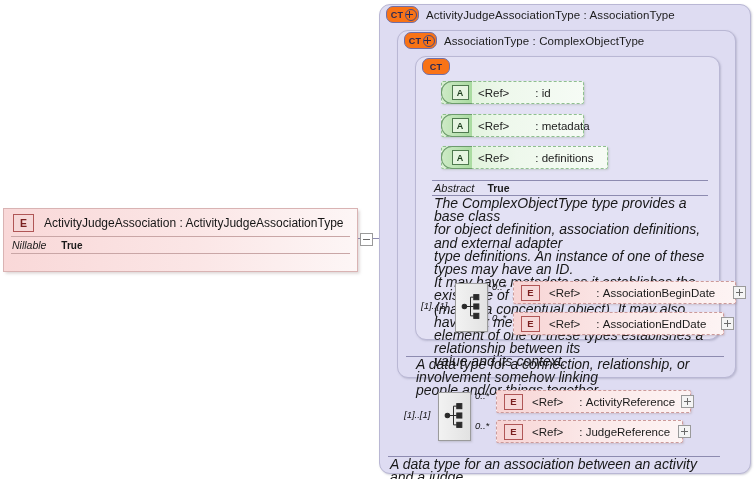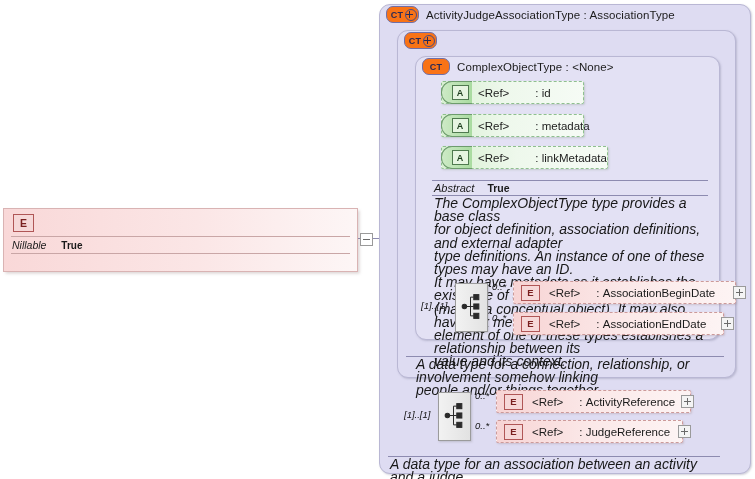--- a/index.html
+++ b/index.html
@@ -288,27 +288,27 @@
     </span>
     <span class="ct-title">ActivityJudgeAssociationType : AssociationType</span>
   </div>
 
   <div class="abs ctpanel lvl2" style="left:397px; top:30px; width:339px; height:348px;"></div>
 
   <div class="ct-header" style="left:404px; top:32px;">
     <span class="ct-badge">
       CT<span class="pl"></span><span class="plcircle"></span>
     </span>
+    <span class="ct-title">AssociationType : ComplexObjectType</span>
   </div>
 
   <div class="abs ctpanel lvl3" style="left:415px; top:56px; width:305px; height:284px;"></div>
 
   <div class="ct-header" style="left:422px; top:58px;">
     <span class="ct-badge" style="min-width:20px;">CT</span>
-    <span class="ct-title">ComplexObjectType : &lt;None&gt;</span>
   </div>
 
   <div class="attr-row" style="left:441px; top:81px; width:141px;">
     <span class="attr-cap">
       <span class="a-badge">A</span>
     </span>
     <span class="attr-name">&lt;Ref&gt;</span>
     <span class="attr-type">:&nbsp;<span>id</span></span>
   </div>
 
@@ -318,21 +318,21 @@
     </span>
     <span class="attr-name">&lt;Ref&gt;</span>
     <span class="attr-type">:&nbsp;<span>metadata</span></span>
   </div>
 
   <div class="attr-row" style="left:441px; top:146px; width:165px;">
     <span class="attr-cap">
       <span class="a-badge">A</span>
     </span>
     <span class="attr-name">&lt;Ref&gt;</span>
-    <span class="attr-type">:&nbsp;<span>linkMetadata</span></span>
+    <span class="attr-type">:&nbsp;<span>definitions</span></span>
   </div>
 
   <div class="meta-line" style="left:432px; top:180px; width:276px;"></div>
   <div class="meta-abstract" style="left:434px; top:182px;">
     <span class="k">Abstract</span>
     <span class="v">True</span>
   </div>
   <div class="meta-line" style="left:432px; top:195px; width:276px;"></div>
   <div class="doc-block" style="left:434px; top:197px; width:276px;">The ComplexObjectType type provides a base class
 for object definition, association definitions, and external adapter
@@ -411,20 +411,21 @@
     <span class="elem-type">:&nbsp;<span>JudgeReference</span></span>
   </div>
   <div class="plusbox" style="left:678px; top:425px;"></div>
 
   <div class="meta-line" style="left:388px; top:456px; width:332px;"></div>
   <div class="doc-block" style="left:390px; top:458px; width:332px;">A data type for an association between an activity and a judge.</div>
 
   <div class="left-elem" style="left:3px; top:208px; width:353px; height:62px;">
     <div class="le-head">
       <span class="le-badge">E</span>
+      <span class="le-title">ActivityJudgeAssociation : ActivityJudgeAssociationType</span>
     </div>
     <div class="le-rule" style="top:27px;"></div>
     <div class="le-prop" style="left:8px; top:30px;">
       <span class="k">Nillable</span>
       <span class="v">True</span>
     </div>
     <div class="le-rule" style="top:44px;"></div>
   </div>
 
   <div class="minusbox" style="left:360px; top:233px;"></div>

